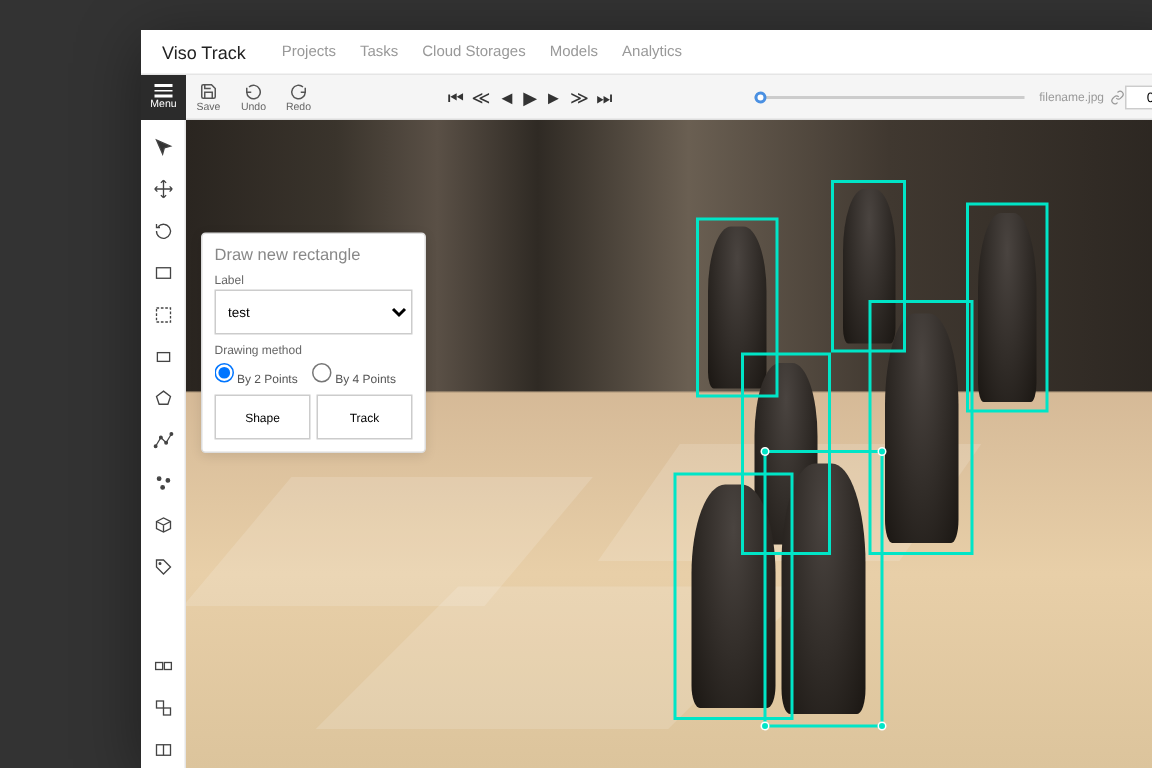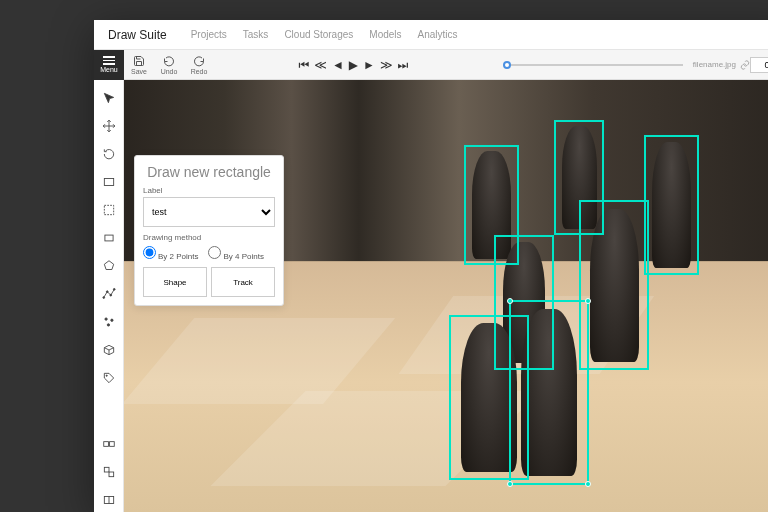--- a/index.html
+++ b/index.html
@@ -27,36 +27,36 @@
 .canvas { flex:1; position:relative; overflow:hidden; background:linear-gradient(180deg,#3a3530 0%,#4a4038 15%,#d4b896 40%,#e8cfa8 70%,#dcc49c 100%); }
 .wall { position:absolute; top:0; left:0; right:0; height:42%; background:linear-gradient(90deg,#2a2520 0%,#3a342c 15%,#5a5046 25%,#2f2a24 35%,#6a5f52 50%,#403830 70%,#2a2520 100%); }
 .floor-line { position:absolute; left:0; right:0; top:42%; height:1px; background:rgba(0,0,0,.1); }
 .tile { position:absolute; background:rgba(255,255,255,.15); }
 .person { position:absolute; }
 .person .body { width:100%; height:100%; background:radial-gradient(ellipse at 50% 20%,#4a4440,#1a1612); border-radius:40% 40% 10% 10%; }
 .bbox { position:absolute; border:2px solid #00e5c7; pointer-events:none; }
 .bbox.sel .h { position:absolute; width:6px; height:6px; background:#00e5c7; border:1px solid #fff; border-radius:50%; }
 .bbox.sel .h.tl{top:-4px;left:-4px}.bbox.sel .h.tr{top:-4px;right:-4px}.bbox.sel .h.bl{bottom:-4px;left:-4px}.bbox.sel .h.br{bottom:-4px;right:-4px}
 .panel { position:absolute; left:40px; top:135px; width:150px; background:#fff; border:1px solid #ddd; border-radius:3px; padding:8px; box-shadow:0 2px 8px rgba(0,0,0,.1); font-size:9px; color:#555; }
-.panel .title { font-size:14px; color:#888; margin-bottom:6px;text-align:center; }
+.panel .title { font-size:11px; color:#888; margin-bottom:6px; }
 .panel .lbl { font-size:8px; color:#666; margin-bottom:2px; }
 .panel select { width:100%; height:30px; border:1px solid #ccc; font-size:9px; padding:0 4px; margin-bottom:6px; background:#fff; }
 .panel .radios { display:flex; gap:10px; margin:4px 0 6px; font-size:8px; align-items:center; }
 .panel .radios input { margin-right:2px; }
 .panel .btns { display:flex; gap:4px; }
 .panel .btns button { flex:1; height:30px; border:1px solid #ccc; background:#fff; font-size:8px; cursor:pointer; }
 .spacer { flex:1; }
 </style>
 </head>
 <body>
 
 <div class="app">
 
   <div class="topnav">
-    <span class="brand">Draw Suite</span>
+    <span class="brand">Viso Track</span>
     <a>Projects</a>
     <a>Tasks</a>
     <a>Cloud Storages</a>
     <a>Models</a>
     <a>Analytics</a>
   </div>
 
   <div class="toolbar">
     <div class="menu-btn">
       <div class="bars">

